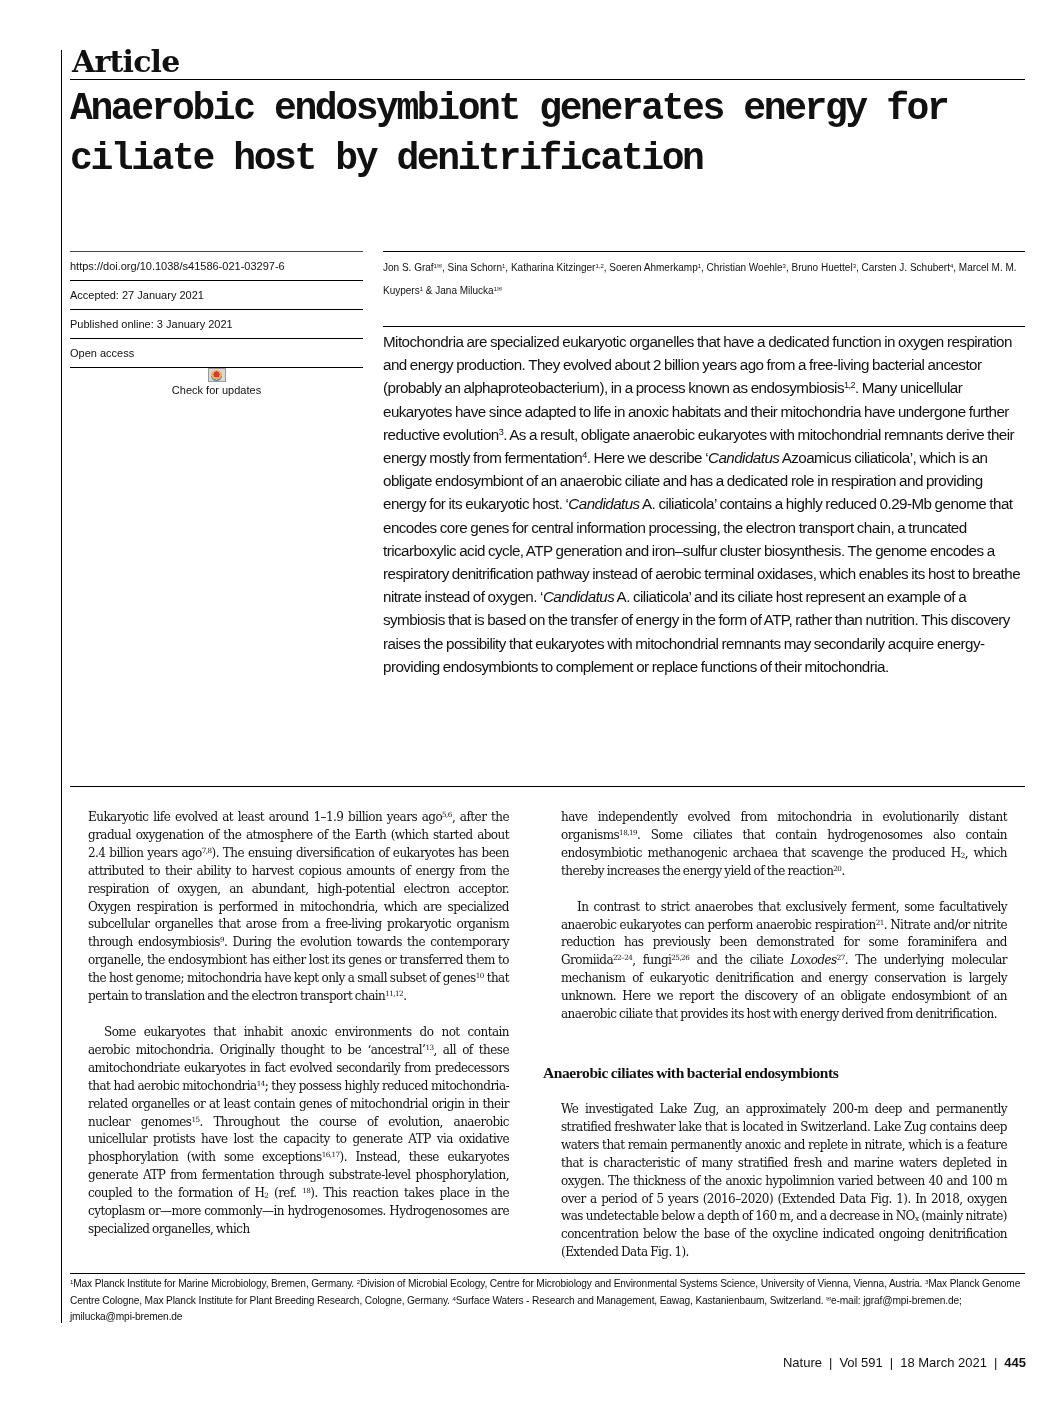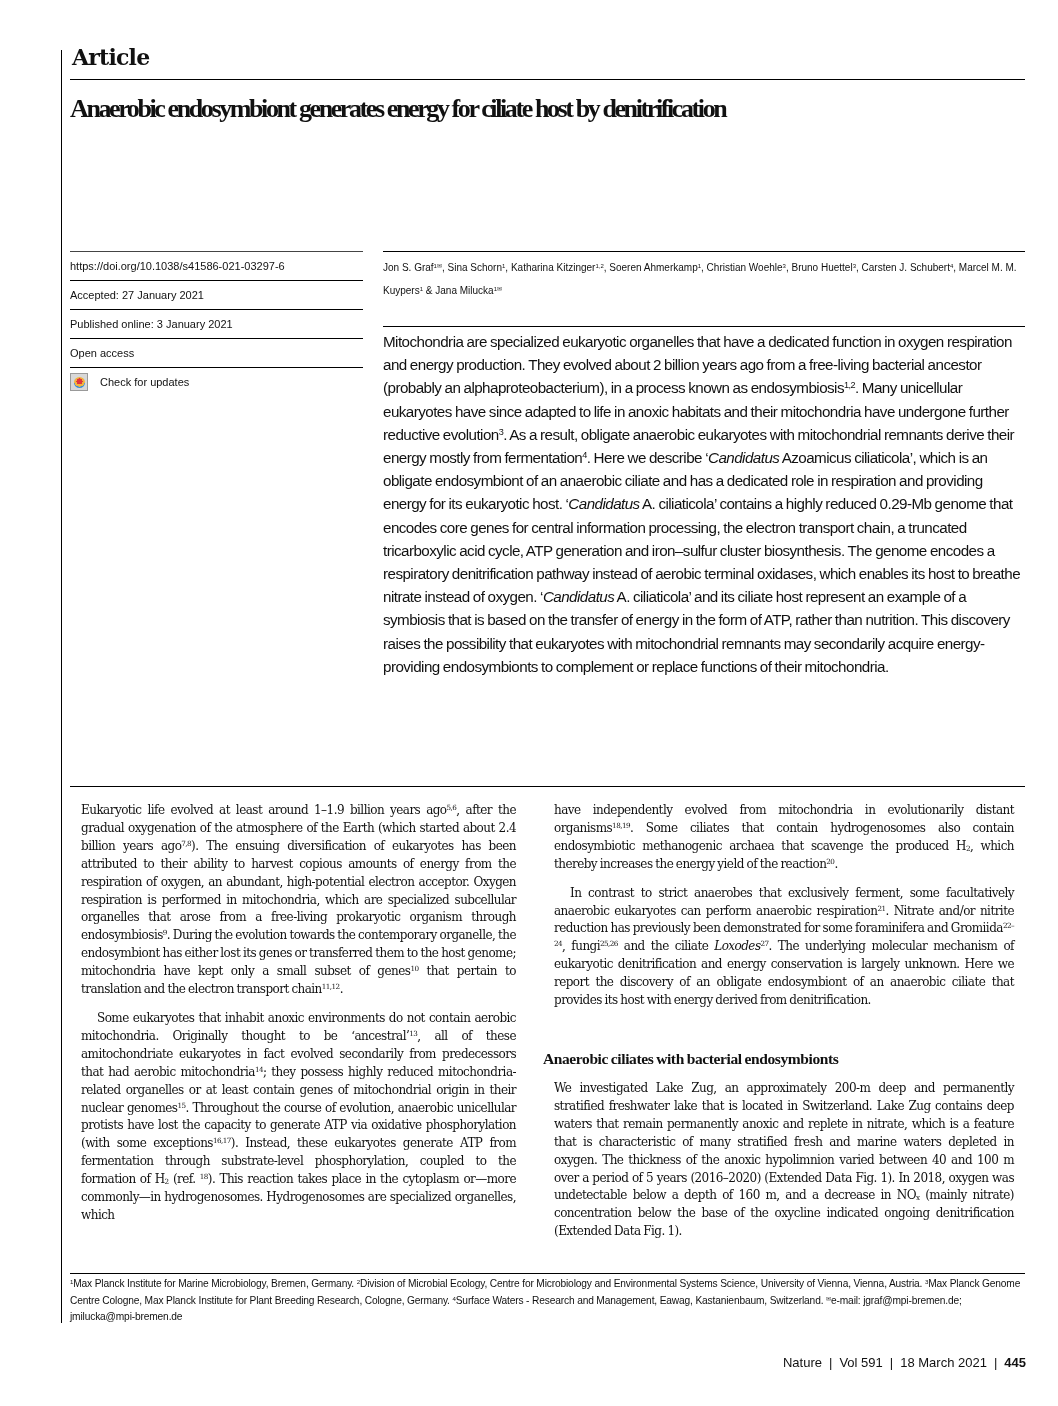--- a/index.html
+++ b/index.html
@@ -1,39 +1,39 @@
 <!DOCTYPE html>
 <html><head>
 <meta charset="utf-8">
 <style>
   html, body { margin: 0; padding: 0; background: #ffffff; }
   body { width: 1058px; height: 1406px; position: relative; overflow: hidden; color: #111; }
   .vline { position: absolute; left: 61px; top: 50px; width: 1px; height: 1273px; background: #000; }
-  .label { position: absolute; left: 72px; top: 44px; font-family: "DejaVu Serif", serif; font-weight: bold; font-size: 22px; letter-spacing: -0.8px; }
+  .label { position: absolute; left: 72px; top: 44px; font-family: "DejaVu Serif", serif; font-weight: bold; font-size: 30px; letter-spacing: -0.8px; }
   .top-rule { position: absolute; left: 70px; top: 79px; width: 955px; height: 1px; background: #000; }
-  .title { position: absolute; left: 70px; top: 84px; width: 960px; font-family: Liberation Serif, serif; font-weight: bold; font-size: 26px; line-height: 50px; letter-spacing: -2.4px; margin: 0; }
+  .title { position: absolute; left: 70px; top: 84px; width: 960px; font-family: Liberation Mono, monospace; font-weight: bold; font-size: 38px; line-height: 50px; letter-spacing: -2.4px; margin: 0; }
 
   .meta { position: absolute; left: 70px; top: 251px; width: 293px; font-family: "Liberation Sans", sans-serif; font-size: 11px; }
   .meta .row { border-top: 1px solid #000; height: 28px; line-height: 28px; white-space: nowrap; }
   .meta .row.thick { border-top: 1.5px solid #000; }
   .meta .row.first { border-top: 1px solid #444; }
-  .meta .update { display: flex; align-items: center; gap: 12px; height: 28px; border-top: 1px solid #000; }
+  .meta .update { display: flex; align-items: center; gap: 2px; height: 28px; border-top: 1px solid #000; flex-direction: column; }
   .upd-icon { width: 16px; height: 16px; background: #d8d8d8; border: 1px solid #999; display: inline-flex; align-items: center; justify-content: center; }
   .upd-icon span { width: 11px; height: 11px; border-radius: 50%; background: radial-gradient(circle at 50% 40%, #e0343c 0 35%, #f2b33d 36% 60%, #3a8fd6 61%); display: block; }
 
   .authors-rule { position: absolute; left: 383px; top: 251px; width: 642px; height: 1px; background: #000; }
   .authors { position: absolute; left: 383px; top: 256px; width: 640px; font-family: "Liberation Sans", sans-serif; font-size: 10px; line-height: 23px; }
   .abstract-rule { position: absolute; left: 383px; top: 326px; width: 642px; height: 1px; background: #000; }
   .abstract { position: absolute; left: 383px; top: 330px; width: 640px; font-family: "Liberation Sans", sans-serif; font-size: 15.2px; line-height: 23.2px; letter-spacing: -0.55px; word-spacing: -0.5px; text-align: left; }
   sup { font-size: 0.6em; line-height: 0; vertical-align: 0.55em; }
   sub { font-size: 0.6em; line-height: 0; vertical-align: -0.2em; }
 
   .body-rule { position: absolute; left: 70px; top: 786px; width: 955px; height: 1px; background: #000; }
   .col { position: absolute; top: 791px; width: 457px; font-family: "DejaVu Serif", serif; font-size: 12px; line-height: 17.9px; letter-spacing: -0.55px; word-spacing: -0.6px; text-align: justify; }
-  .col p { margin: 11px; }
+  .col p { margin: 18px; }
   .col p.indent { text-indent: 16px; }
   .col.left { left: 70px; }
   .col.right { left: 543px; width: 482px; }
   .section-head { font-family: Liberation Serif, serif; font-weight: bold; font-size: 15.5px; letter-spacing: -0.4px; margin: 39px 0 4px 0; line-height: 20px; }
 
   .foot-rule { position: absolute; left: 70px; top: 1273px; width: 955px; height: 1px; background: #000; }
   .footnotes { position: absolute; left: 70px; top: 1276px; width: 955px; font-family: "Liberation Sans", sans-serif; font-size: 10.2px; line-height: 16.7px; letter-spacing: -0.15px; }
   .page-footer { position: absolute; right: 32px; top: 1355px; font-family: "Liberation Sans", sans-serif; font-size: 13px; }
   .page-footer .sep { margin: 0 7px; }
   .page-footer .pg { font-weight: bold; }

